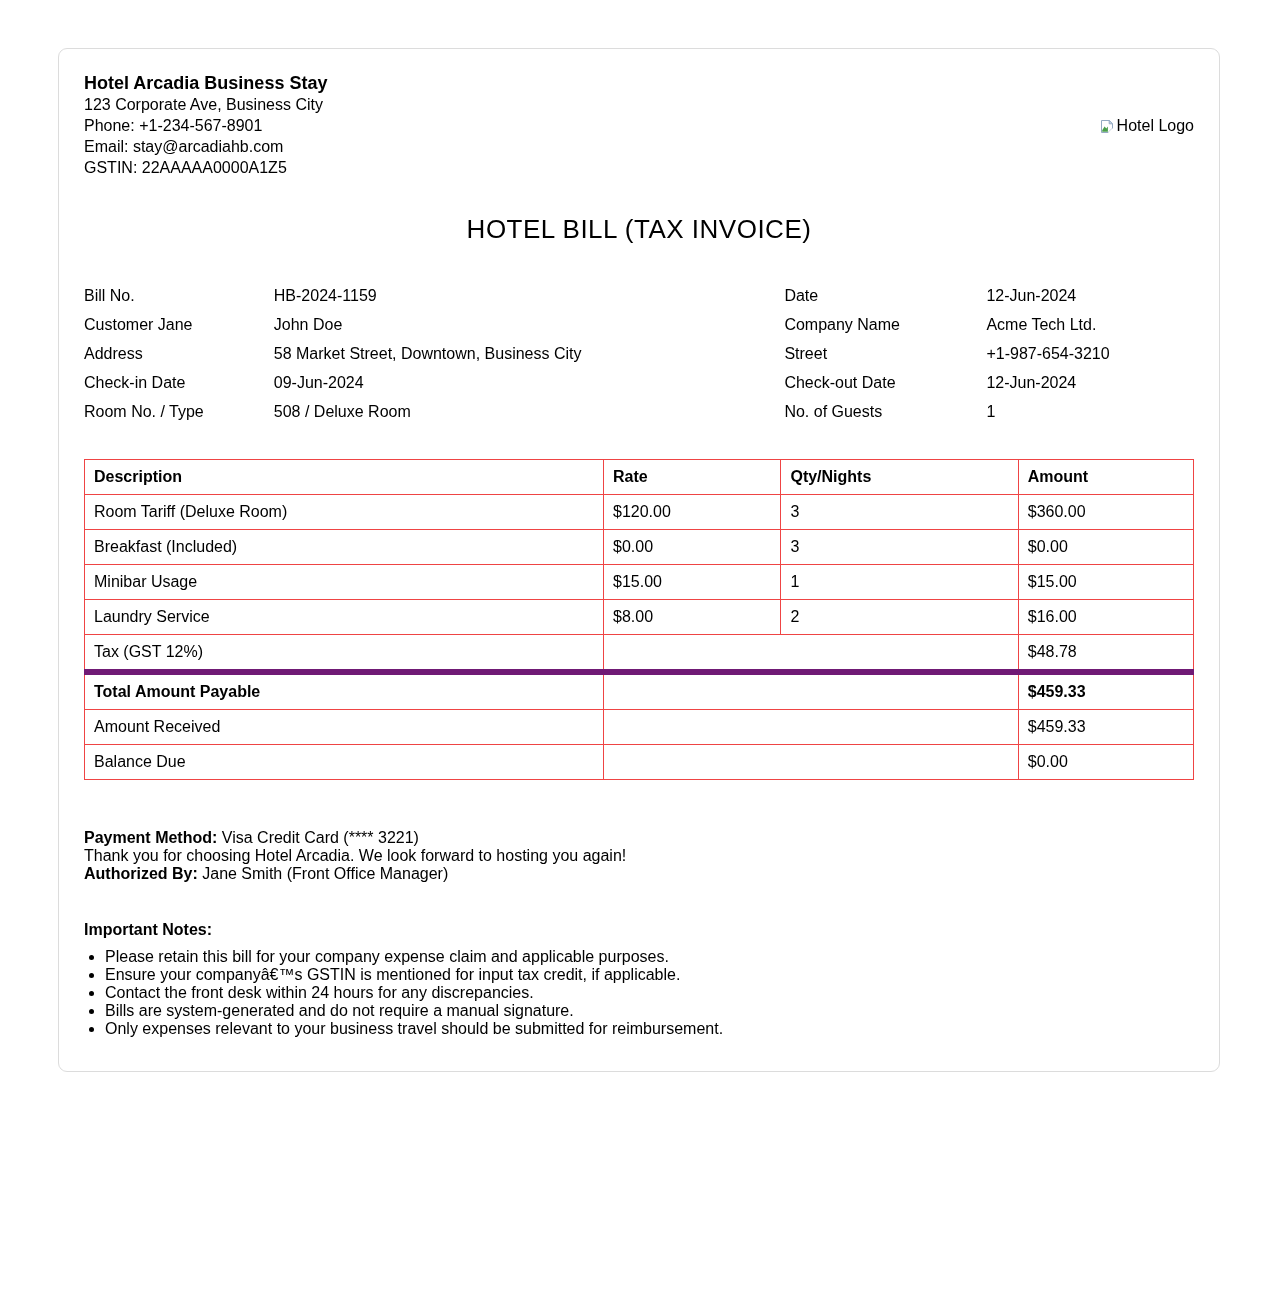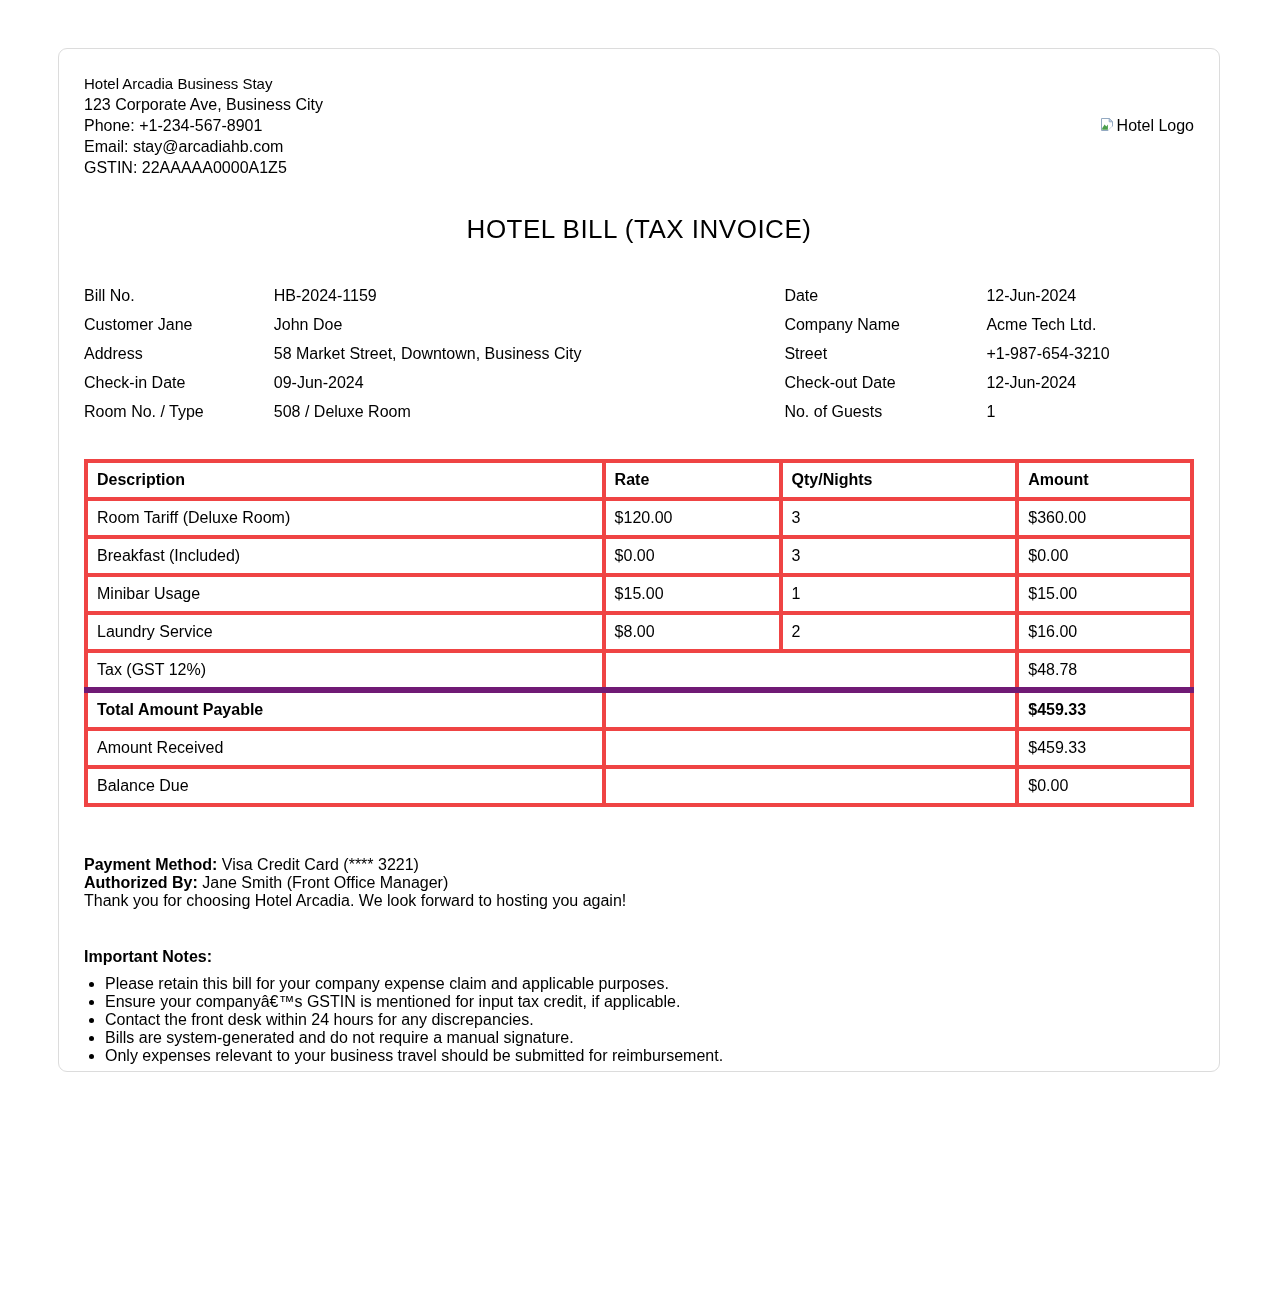--- a/index.html
+++ b/index.html
@@ -12,39 +12,39 @@
   .card {
     width: 1162px; height: 1024px;
     margin: 48px 58px 0 58px;
     border: 1px solid #dcdcdc;
     border-radius: 9px;
     padding: 24px 25px;
   }
   
   .header { display: flex; justify-content: space-between; align-items: center; }
   .hotel-block div { line-height: 21px; }
-  .hotel-name { font-weight: normal; font-size: 15px; line-height: 23px; }
-  .logo-block { display: flex; align-items: flex-start; gap: 1px; font-size: 16px; }
+  .hotel-name { font-weight: bold; font-size: 18px; line-height: 23px; }
+  .logo-block { display: flex; align-items: flex-end; gap: 1px; font-size: 16px; }
   .logo-block svg { flex: 0 0 auto; margin-right: 1px; }
   
   .title {
     text-align: center; font-size: 26px; font-weight: normal;
     margin: 36px 0 36px 0; letter-spacing: 0.5px;
   }
   
   .bill-info { width: 100%; border-collapse: collapse; margin-bottom: 33px; }
   .bill-info td { padding: 5.5px 0; vertical-align: top; }
   .bill-info .c1 { width: 17.1%; }
   .bill-info .c2 { width: 46.0%; }
   .bill-info .c3 { width: 18.2%; }
   .bill-info .c4 { width: 18.7%; }
   
   .charges { width: 100%; border-collapse: collapse; }
   .charges th, .charges td {
-    border: 4px solid #ef4444;
+    border: 1px solid #ef4444;
     padding: 8px 9px;
     text-align: left;
     font-size: 16px;
   }
   .charges th { font-weight: bold; }
   .charges .w-desc { width: 46.8%; }
   .charges .w-rate { width: 16.0%; }
   .charges .w-qty  { width: 21.4%; }
   .charges .w-amt  { width: 15.8%; }
   .charges tr.total-row td { font-weight: bold; border-top: 6px solid #701a75; }
@@ -170,22 +170,22 @@
       <tr>
         <td>Balance Due</td>
         <td colspan="2"></td>
         <td>$0.00</td>
       </tr>
     </tbody>
   </table>
 
   <div class="payment">
     <div><span class="b">Payment Method:</span><span> Visa Credit Card (**** 3221)</span></div>
+    <div>Thank you for choosing Hotel Arcadia. We look forward to hosting you again!</div>
     <div><span class="b">Authorized By:</span><span> Jane Smith (Front Office Manager)</span></div>
-    <div>Thank you for choosing Hotel Arcadia. We look forward to hosting you again!</div>
   </div>
 
   <div class="notes">
     <div class="notes-heading">Important Notes:</div>
     <ul>
       <li>Please retain this bill for your company expense claim and applicable purposes.</li>
       <li>Ensure your companyâ€™s GSTIN is mentioned for input tax credit, if applicable.</li>
       <li>Contact the front desk within 24 hours for any discrepancies.</li>
       <li>Bills are system-generated and do not require a manual signature.</li>
       <li>Only expenses relevant to your business travel should be submitted for reimbursement.</li>

